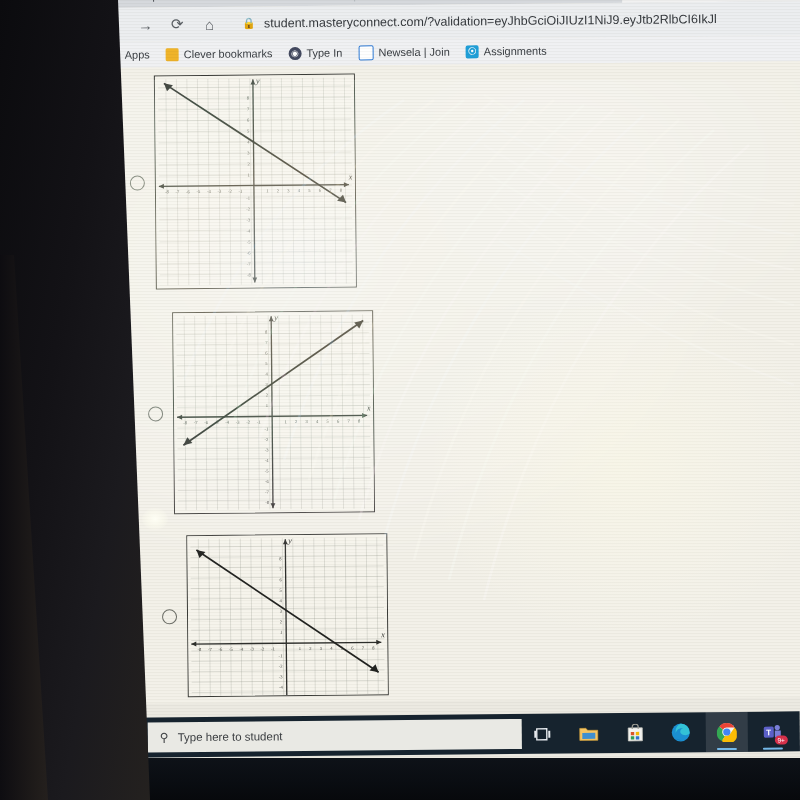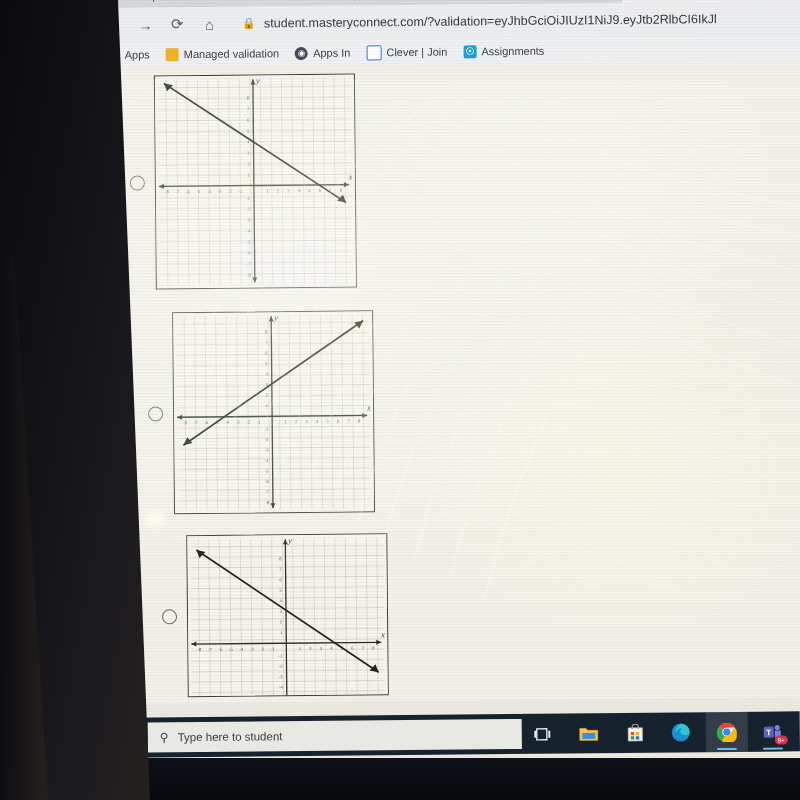--- a/index.html
+++ b/index.html
@@ -143,29 +143,29 @@
                 <i style="background:#f0b429"></i>
               <i style="background:#2f74d0"></i>
                 <i style="background:#2f9e54"></i>
                 <i style="background:#d64c3c"></i>
             </span>
           </span>
           <span>Apps</span>
         </div>
         <div class="bm">
           <span class="bm-ico ico-folder"></span>
-          <span>Managed validation</span>
+          <span>Clever bookmarks</span>
         </div>
         <div class="bm">
           <span class="bm-ico ico-signin">◉</span>
-          <span>Apps In</span>
+          <span>Type In</span>
         </div>
         <div class="bm">
           <span class="bm-ico ico-news"></span>
-          <span>Clever | Join</span>
+          <span>Newsela | Join</span>
         </div>
         <div class="bm">
           <span class="bm-ico ico-assign">⦿</span>
           <span>Assignments</span>
         </div>
       </div>
 
       <div class="page">
 
         <div class="choice" style="left:32px;top:8px;">

